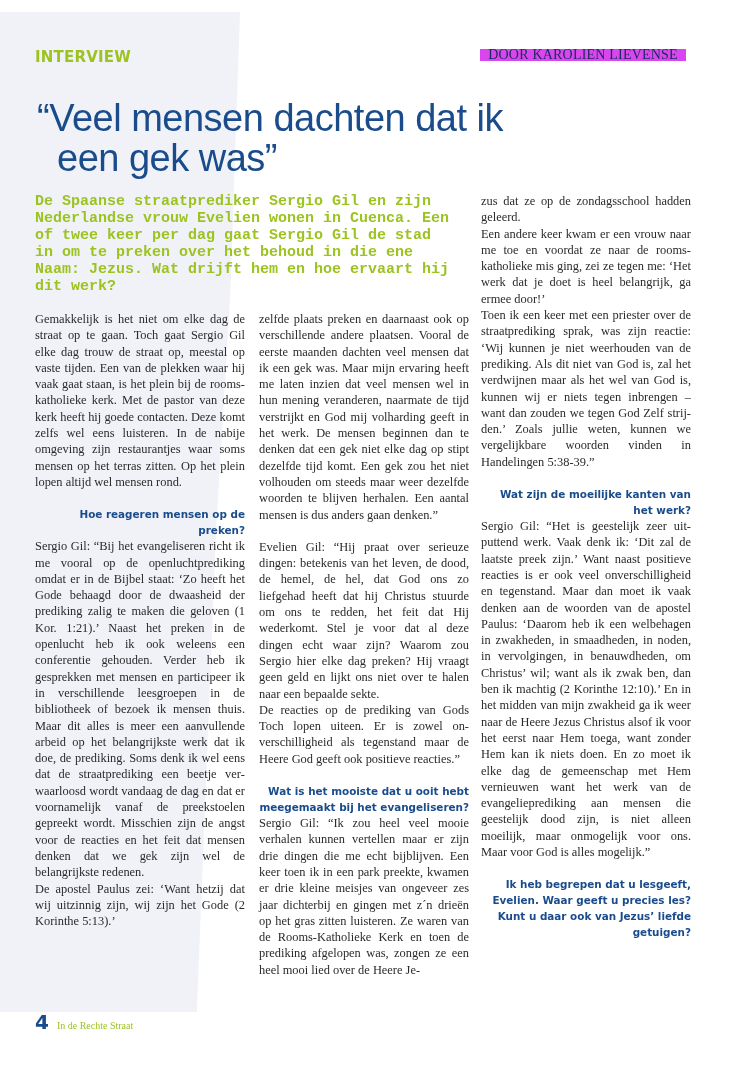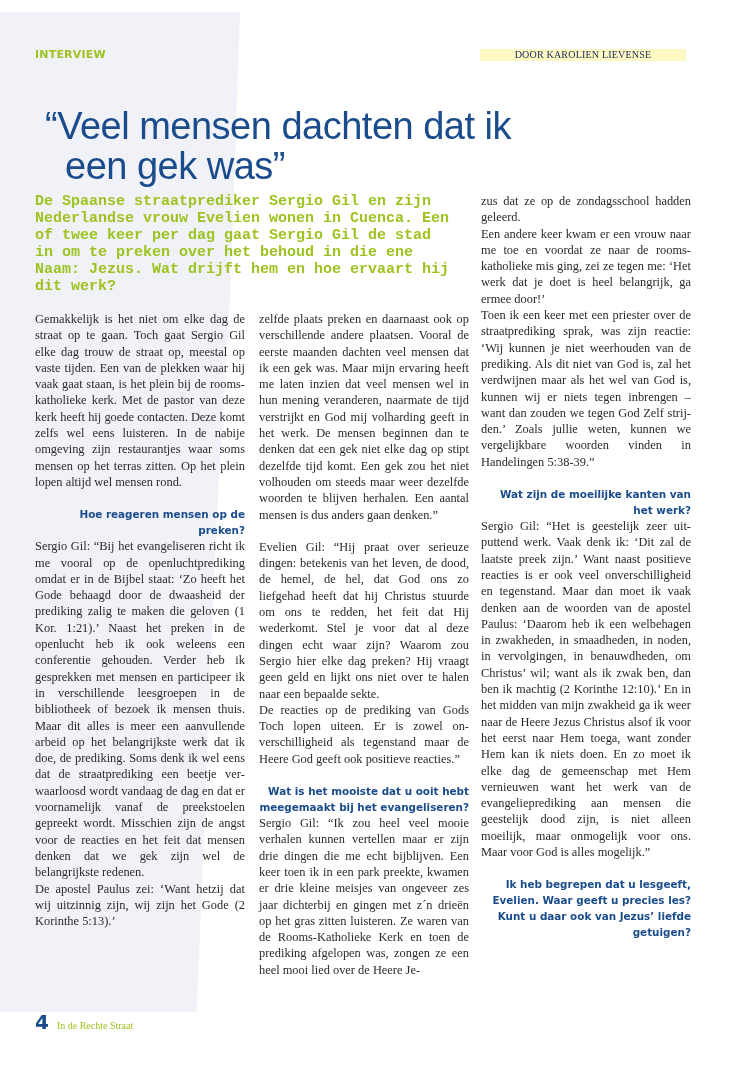--- a/index.html
+++ b/index.html
@@ -9,32 +9,32 @@
       font-family: "DejaVu Sans", sans-serif;
     }
     .bg-panel {
       position: absolute; left: 0; top: 12px; width: 240px; height: 1000px;
       background: #f0f2f8;
       clip-path: polygon(0 0, 100% 0, 96% 28%, 90% 52%, 82% 100%, 0 100%);
     }
     .section-label {
       position: absolute; left: 35px; top: 48px;
       font-family: "DejaVu Sans", sans-serif; font-weight: bold;
-      font-size: 11px; color: #9cc320; letter-spacing: 0.2px;
+      font-size: 15px; color: #9cc320; letter-spacing: 0.2px;
     }
     .author-bar {
       position: absolute; left: 480px; top: 49px; width: 206px; height: 12px;
-      background: #fef9c3; color: #1c2a5a;
-      font-family: "Liberation Serif", serif; font-size: 10px;
+      background: #d946ef; color: #1c2a5a;
+      font-family: "Liberation Serif", serif; font-size: 14px;
       text-align: center; line-height: 12px; letter-spacing: 0.2px;
     }
     .title {
       position: absolute; left: 33px; top: 94px; width: 640px;
       font-family: "Liberation Sans", sans-serif; font-size: 38px; line-height: 40px;
-      color: #1a4c8c; margin: 12px; font-weight: normal; letter-spacing: -0.5px;
+      color: #1a4c8c; margin: 4px; font-weight: normal; letter-spacing: -0.5px;
     }
     .title .l2 { display: block; padding-left: 20px; }
     .lead {
       position: absolute; left: 35px; top: 193px; width: 420px;
       font-family: Liberation Mono, monospace; font-weight: bold;
       font-size: 15px; line-height: 17px; color: #9cc320; margin: 0;
     }
     .col {
       position: absolute; top: 311px; width: 210px;
       font-family: "Liberation Serif", serif; font-size: 12.4px; line-height: 16.3px;

